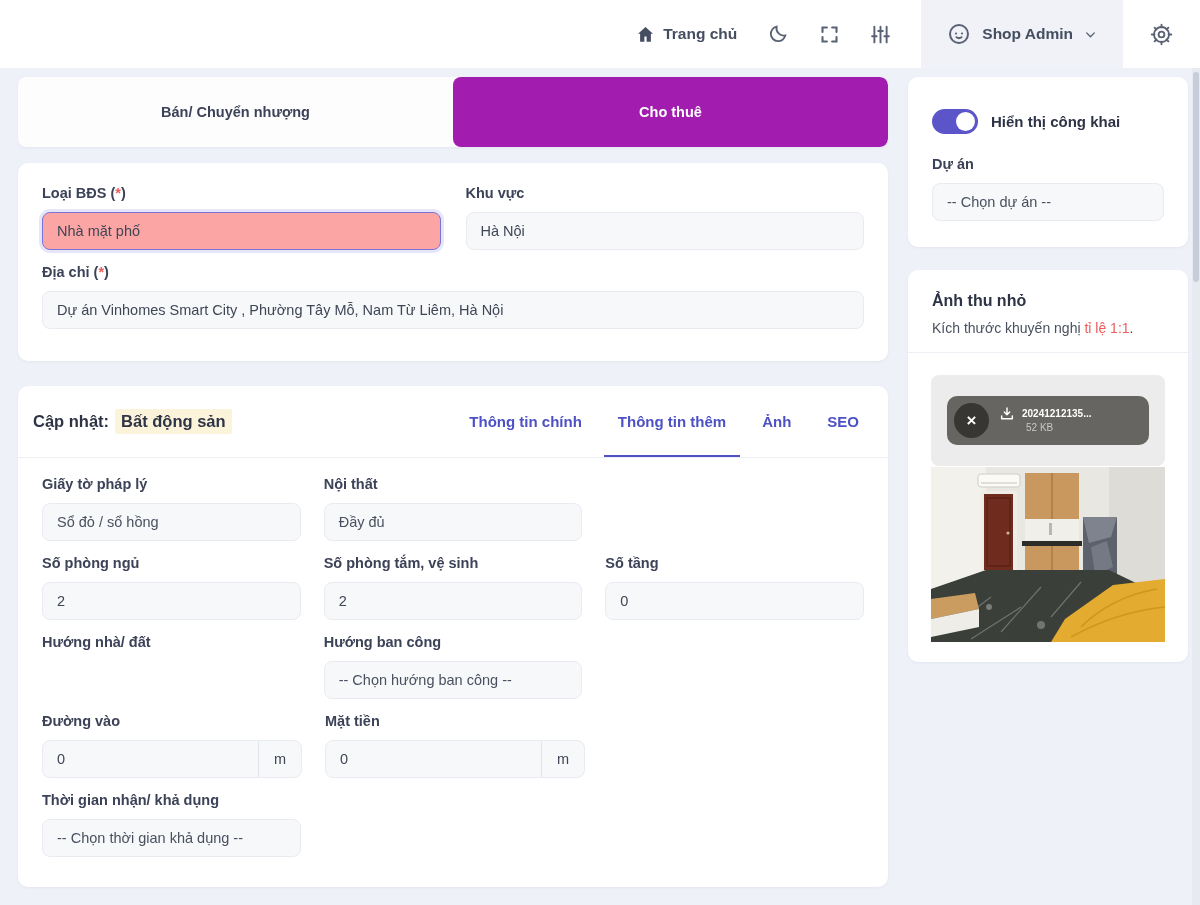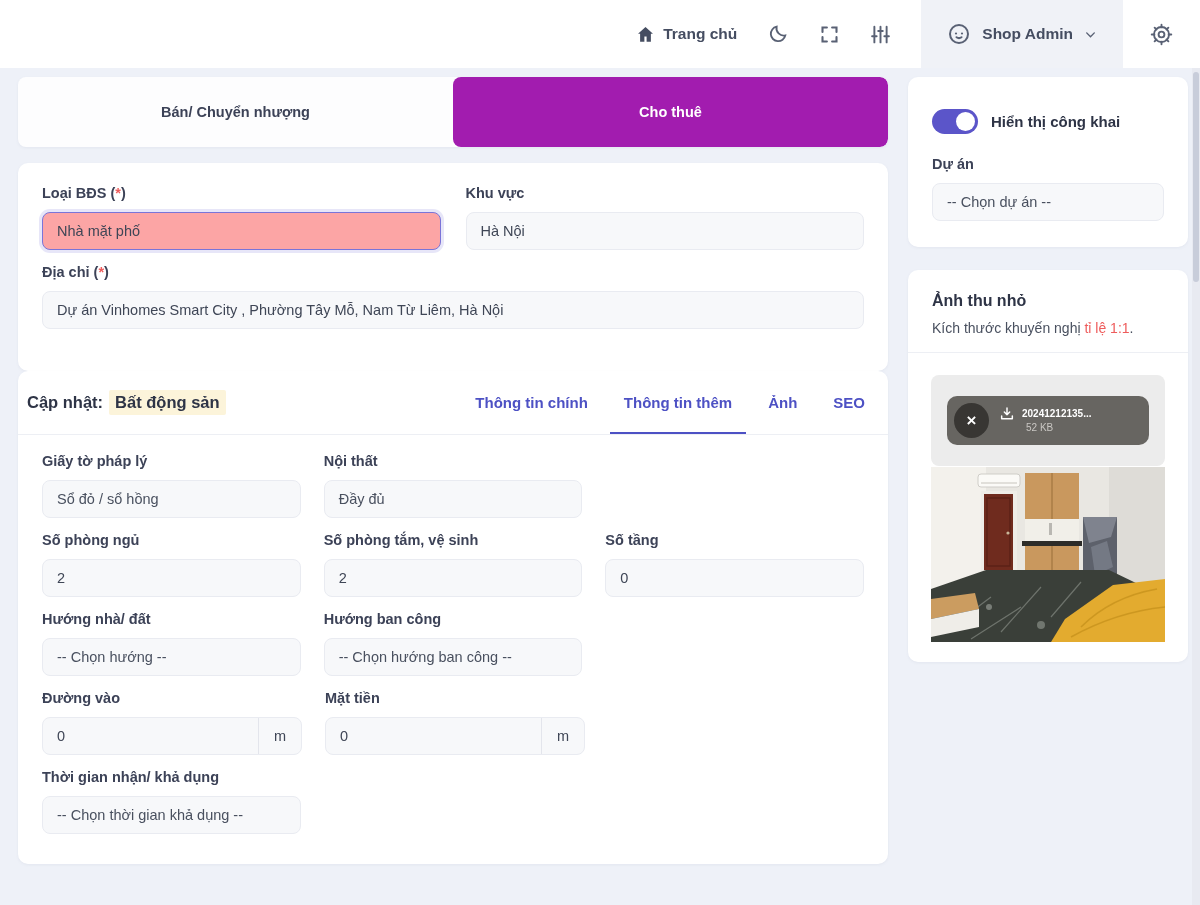--- a/index.html
+++ b/index.html
@@ -52,21 +52,21 @@
     margin-bottom:16px; overflow:hidden;
   }
   .type-switch .switch-btn {
     flex:1; display:flex; align-items:center; justify-content:center;
     font-weight:700; font-size:14.5px; color:#3c4257;
     border:none; background:transparent; cursor:pointer; border-radius:8px;
     font-family:inherit;
   }
   .type-switch .switch-btn.active { background:#a21caf; color:#ffffff; }
   
-  .form-card { padding:12px 24px 38px 24px; }
+  .form-card { padding:12px 24px 28px 24px; margin-bottom:25px; }
   .grid2 { display:grid; grid-template-columns:1fr 1fr; column-gap:25px; }
   .grid3 { display:grid; grid-template-columns:1fr 1fr 1fr; column-gap:23px; }
   .field { margin-bottom:4px; }
   .field-label {
     display:block; font-size:14.5px; font-weight:700; color:#3c4257;
     margin:10px 0 11px 0;
   }
   .req-star { color:#ee5c5c; font-weight:700; }
   .control {
     width:100%; height:38px;
@@ -87,21 +87,21 @@
     font-size:14.5px; color:#3f4656; outline:none; font-family:inherit; min-width:0;
   }
   .input-addon {
     width:43px; display:flex; align-items:center; justify-content:center;
     border-left:1px solid #e3e5ec; font-size:14.5px; color:#3f4656;
   }
   
   .update-card { padding:0; overflow:hidden; }
   .update-head {
     display:flex; align-items:stretch; justify-content:space-between;
-    padding:0 9px; height:64px; border-bottom:1px solid #edeff4;
+    padding:0 15px; height:72px; border-bottom:1px solid #edeff4;
   }
   .update-title { display:flex; align-items:center; font-size:16.5px; font-weight:700; color:#2e3446; gap:6px; }
   .update-title .hl { background:#fcf4da; padding:3px 6px; border-radius:2px; }
   .update-tabs { display:flex; align-items:stretch; gap:8px; }
   .u-tab {
     display:flex; align-items:center; padding:0 14px;
     font-size:15px; font-weight:700; color:#4d51c4;
     background:none; border:none; cursor:pointer; font-family:inherit;
   }
   .u-tab.active { box-shadow:inset 0 -2px 0 #4d51c4; }
@@ -294,23 +294,20 @@
           </div>
           <div class="field">
             <label class="field-label">Số tầng</label>
             <input class="control" value="0" style="">
           </div>
         </div>
 
         <div class="grid3">
           <div class="field">
             <label class="field-label">Hướng nhà/ đất</label>
-            <div class="control select-control">
-                <span>-- Chọn hướng --</span>
-              </div>
           </div>
           <div class="field">
             <label class="field-label">Hướng ban công</label>
             <div class="control select-control">
                 <span>-- Chọn hướng ban công --</span>
               </div>
           </div>
           <div></div>
         </div>
 

